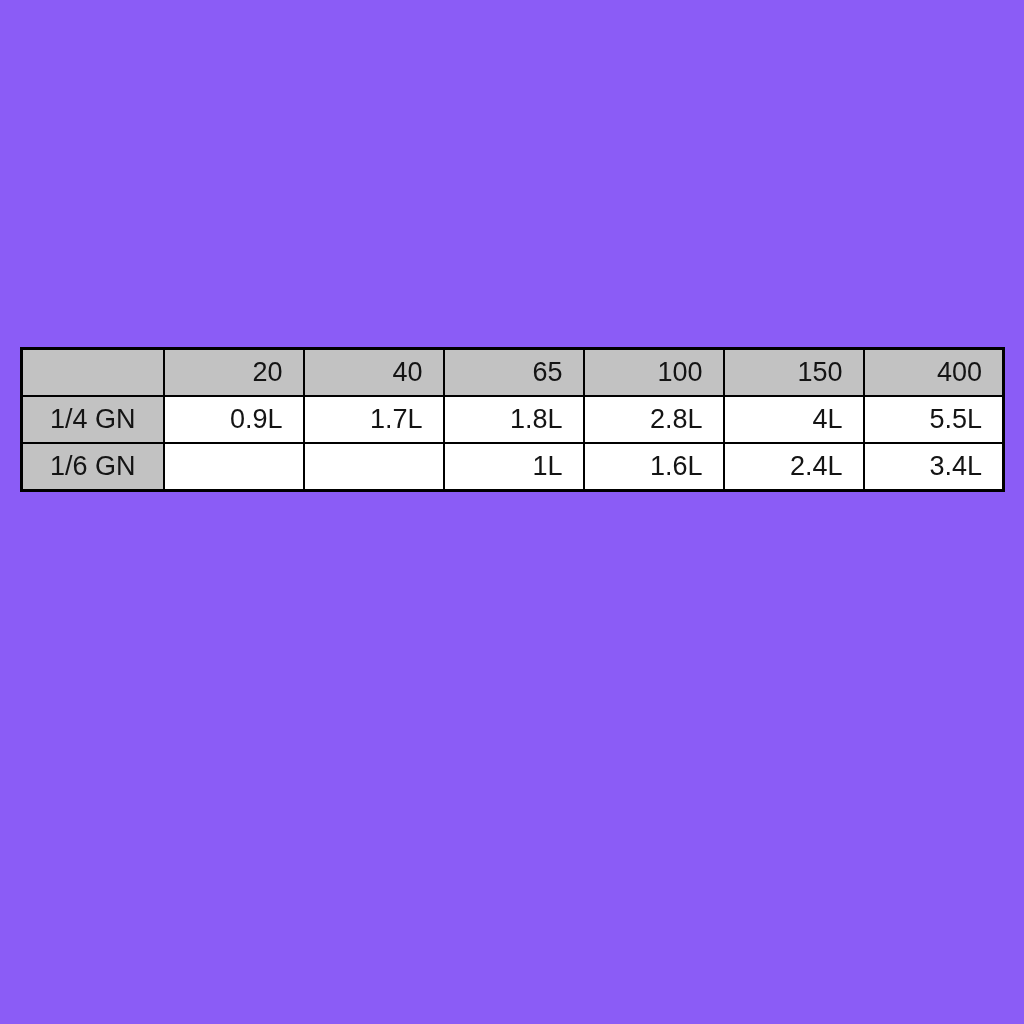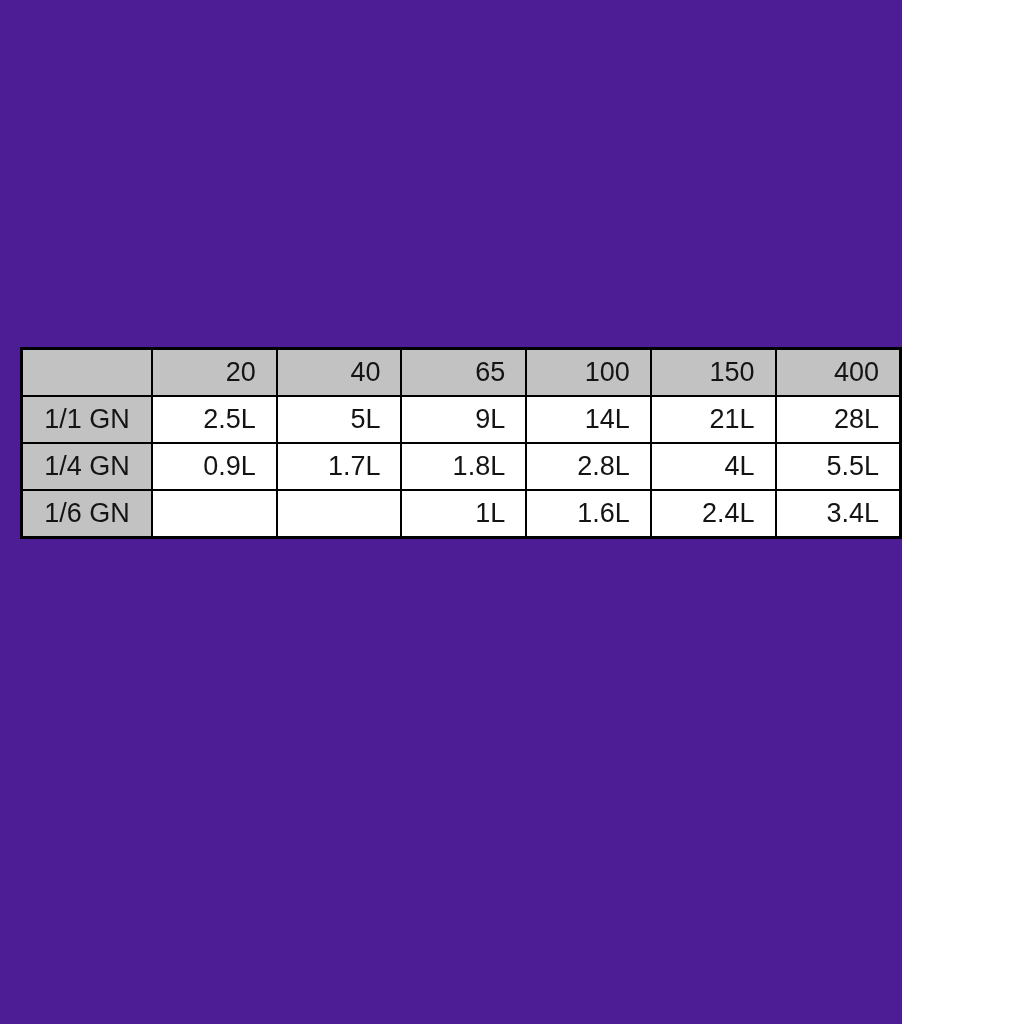--- a/index.html
+++ b/index.html
@@ -5,25 +5,24 @@
   html, body {
     margin: 0;
     padding: 0;
     width: 1024px;
     height: 1024px;
     background: #ffffff;
     font-family: "Liberation Sans", sans-serif;
   }
   .canvas {
     position: relative;
-    width: 874px;
+    width: 1024px;
     height: 1024px;
-    background: #4c1d95;
+    background: #8b5cf6;
     overflow: hidden;
-    padding-left: 28px;
   }
   .table-wrap {
     position: absolute;
     left: 20px;
     top: 347px;
   }
   table.gn-table {
     border-collapse: collapse;
     table-layout: fixed;
     border: 3px solid #000000;
@@ -74,29 +73,20 @@
         <tr>
           <td class="hdr-cell ctr"></td>
           <td class="hdr-cell num">20</td>
           <td class="hdr-cell num">40</td>
           <td class="hdr-cell num">65</td>
           <td class="hdr-cell num">100</td>
           <td class="hdr-cell num">150</td>
           <td class="hdr-cell num">400</td>
         </tr>
         <tr>
-          <td class="lbl-cell ctr">1/1 GN</td>
-          <td class="val-cell num">2.5L</td>
-          <td class="val-cell num">5L</td>
-          <td class="val-cell num">9L</td>
-          <td class="val-cell num">14L</td>
-          <td class="val-cell num">21L</td>
-          <td class="val-cell num">28L</td>
-        </tr>
-        <tr>
           <td class="lbl-cell ctr">1/4 GN</td>
           <td class="val-cell num">0.9L</td>
           <td class="val-cell num">1.7L</td>
           <td class="val-cell num">1.8L</td>
           <td class="val-cell num">2.8L</td>
           <td class="val-cell num">4L</td>
           <td class="val-cell num">5.5L</td>
         </tr>
         <tr>
           <td class="lbl-cell ctr">1/6 GN</td>

